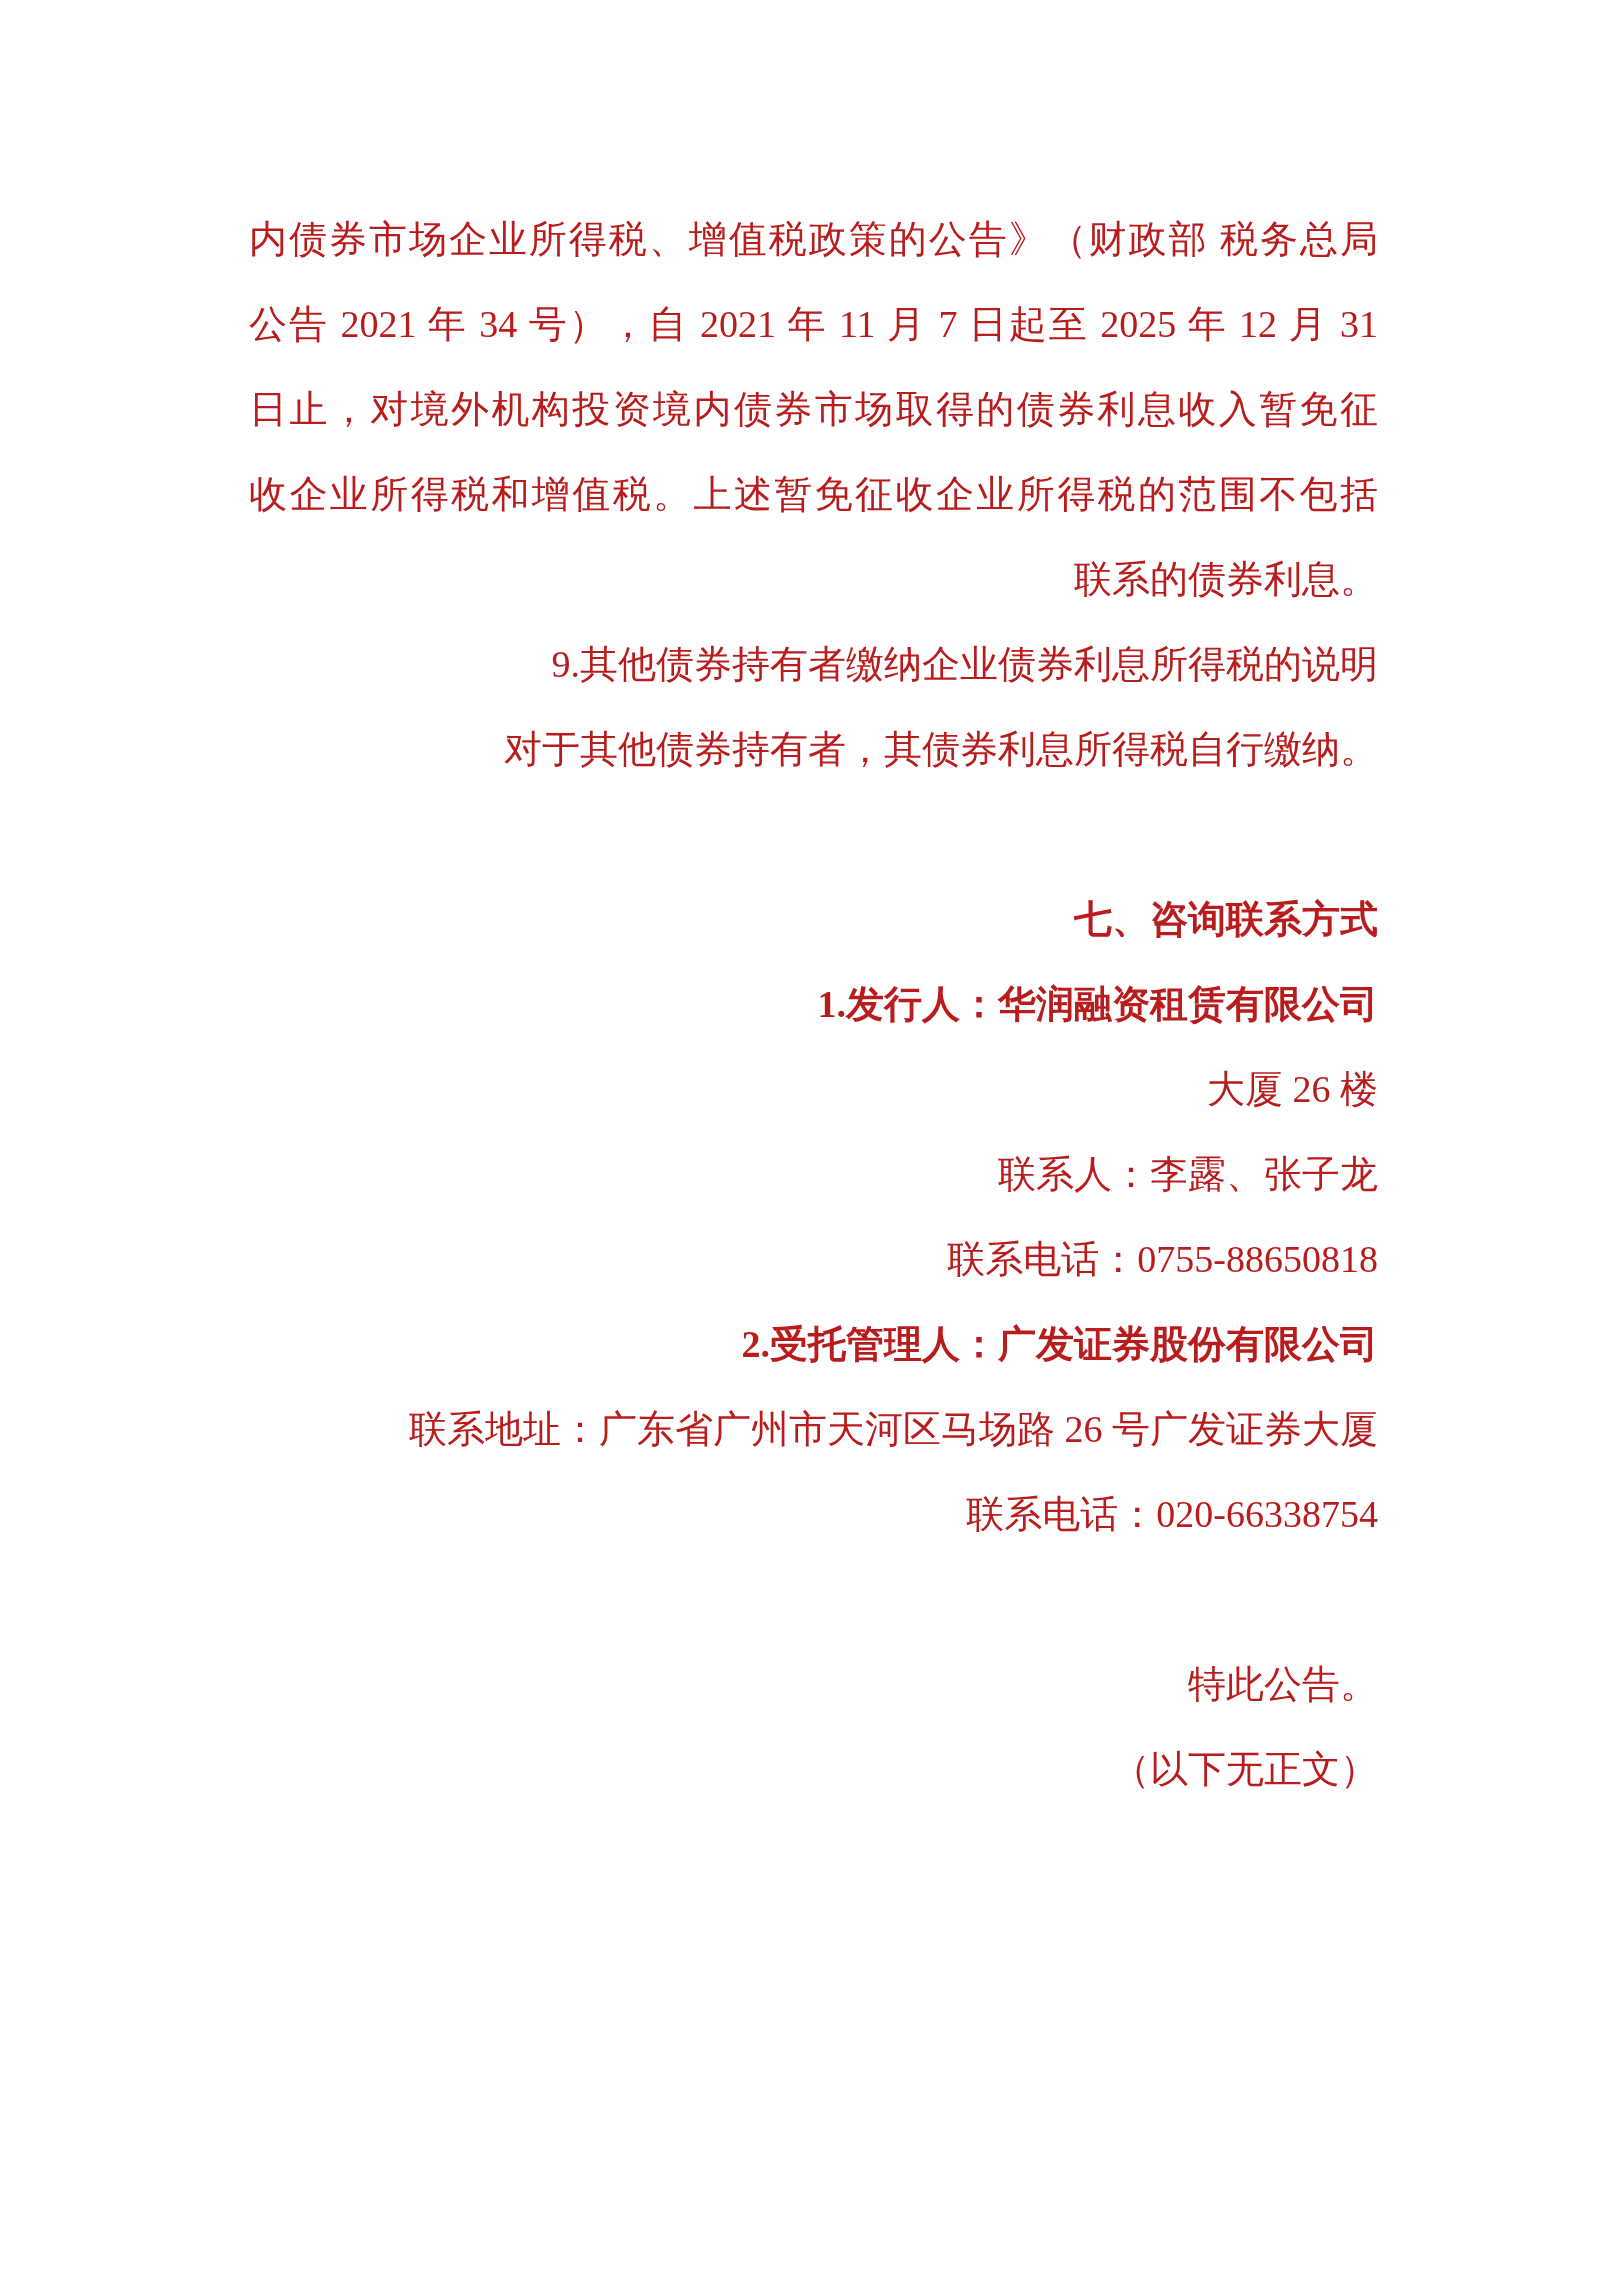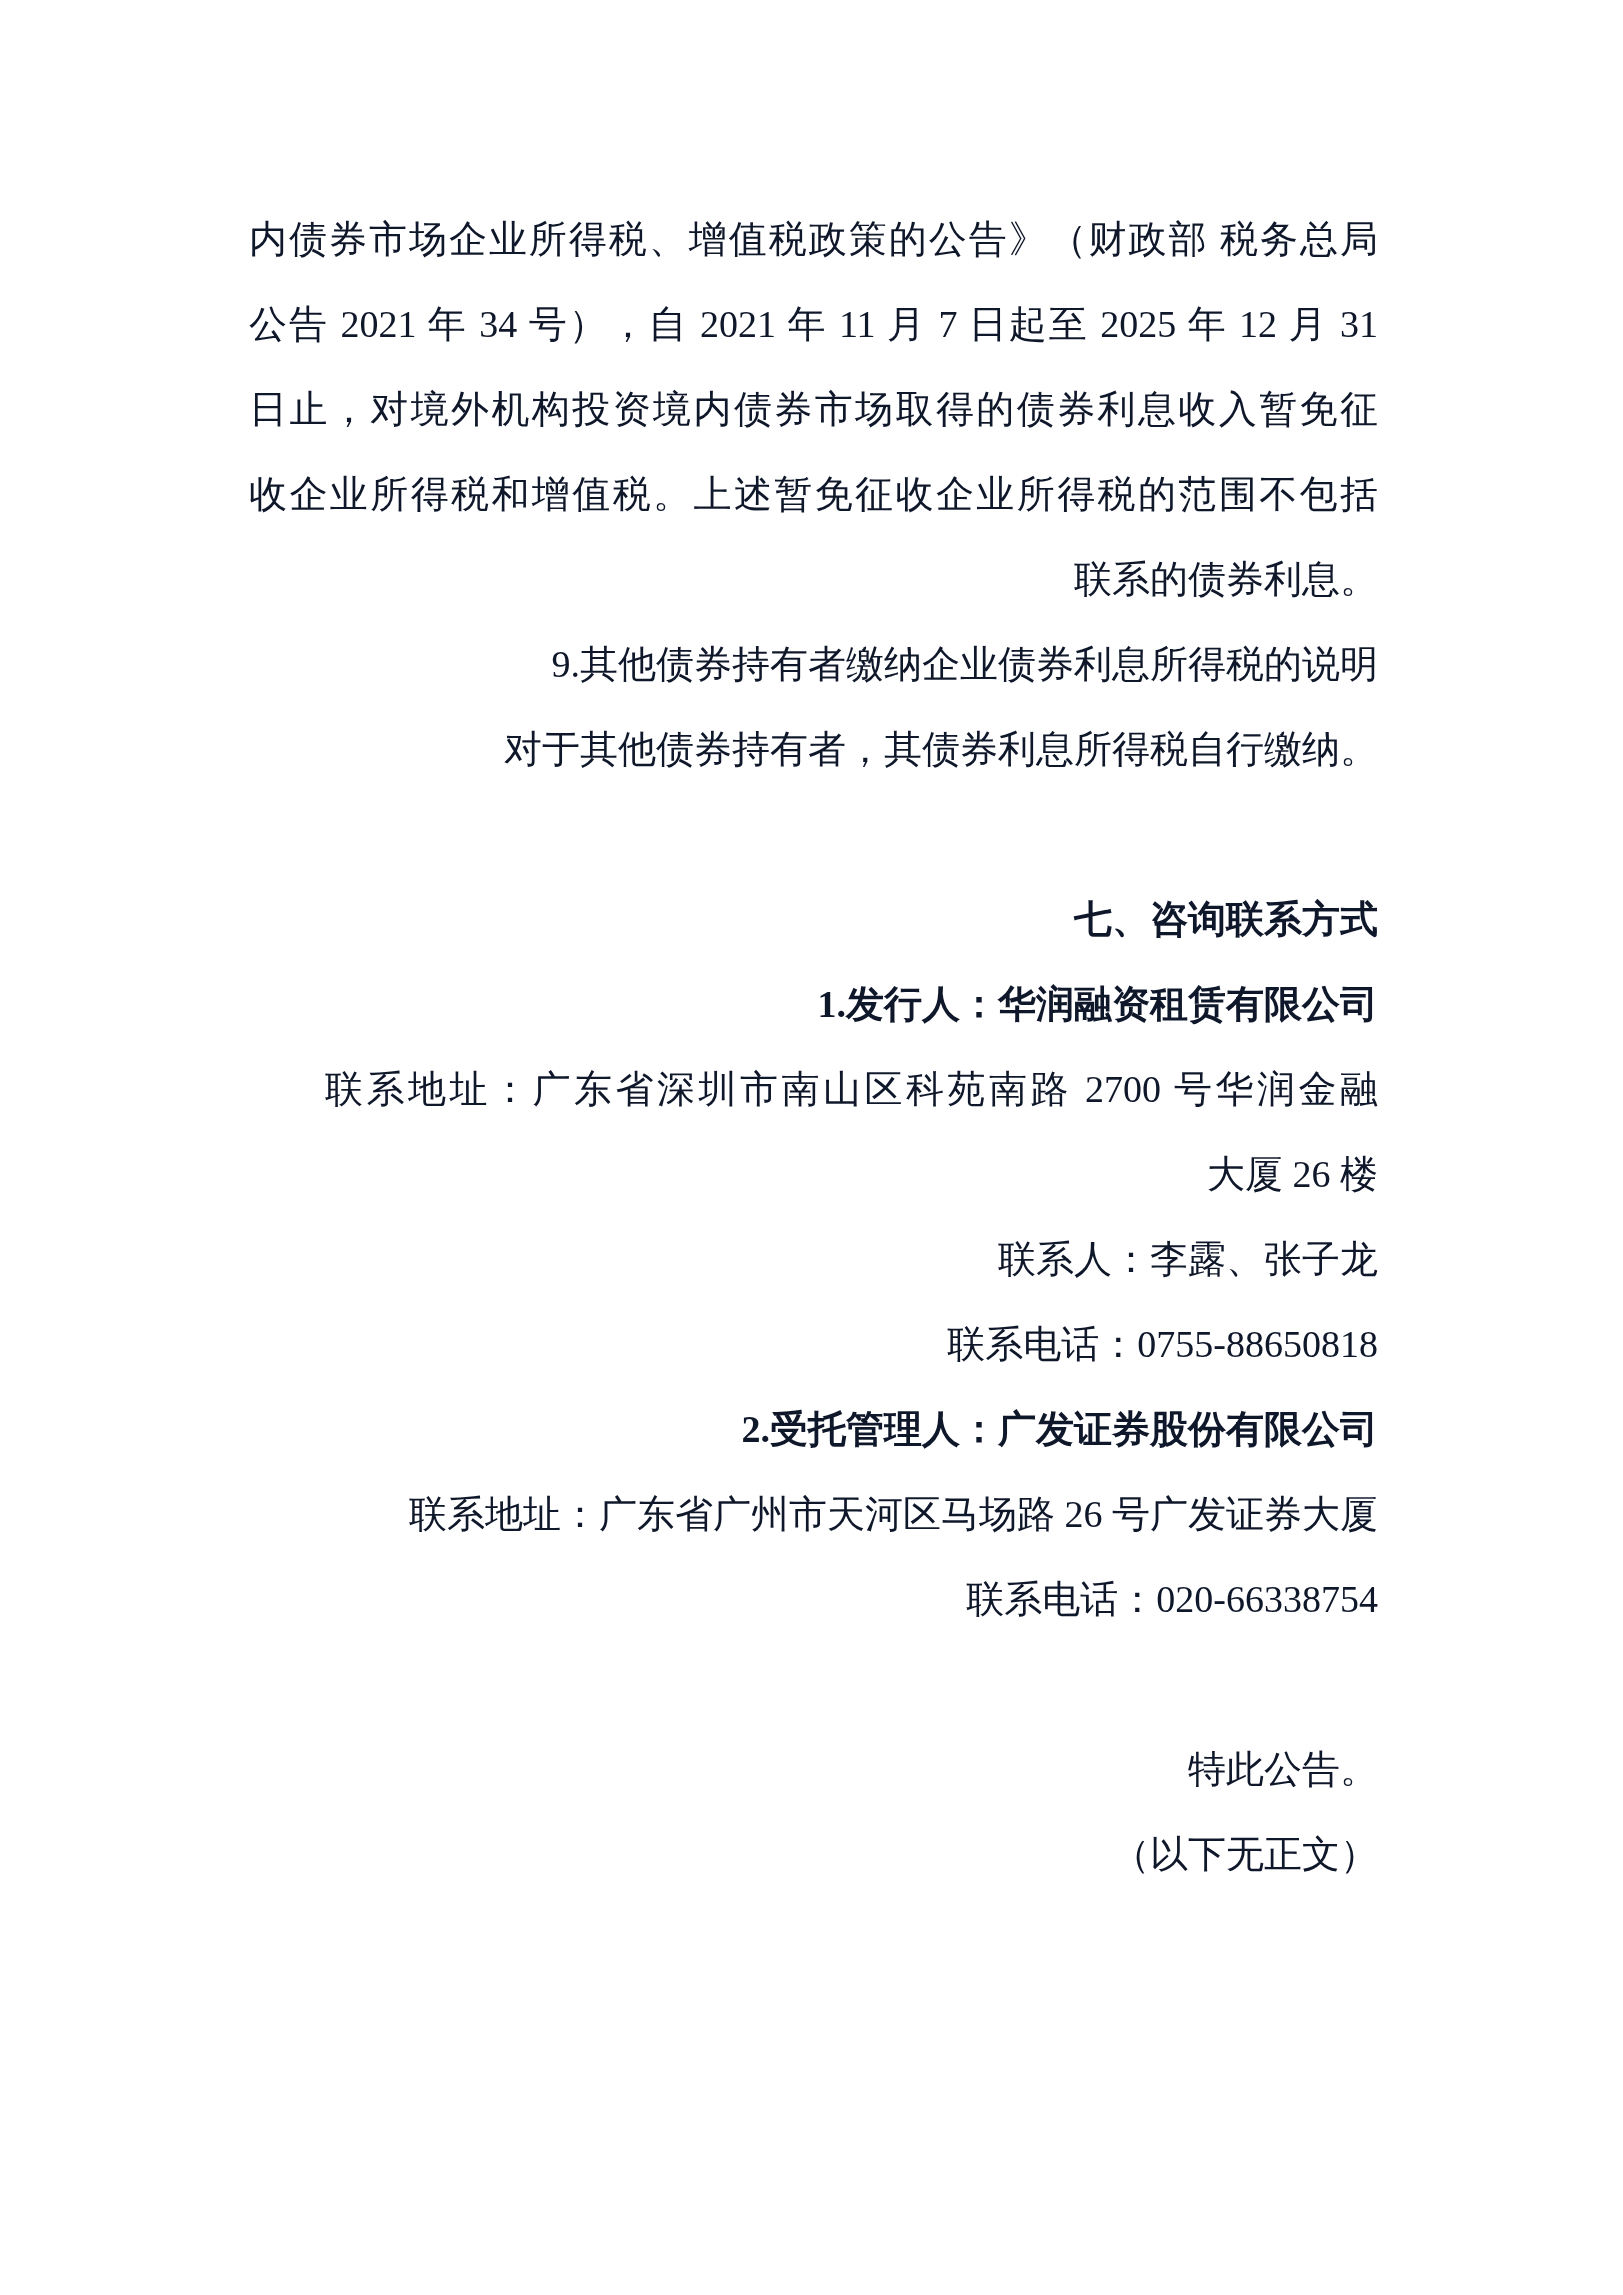--- a/index.html
+++ b/index.html
@@ -12,21 +12,21 @@
     width: 1623px;
     height: 2295px;
     background: #ffffff;
     overflow: hidden;
   }
   .content {
     position: absolute;
     left: 249px;
     top: 197px;
     width: 1129px;
-    color: #0f172a;
+    color: #b91c1c;
     font-family: "Liberation Serif", "DejaVu Serif", serif;
     font-size: 38px;
     line-height: 85px;
   }
   .line {
     white-space: pre-wrap;
     text-align: right;
   }
   
   .line.wrap {
@@ -60,21 +60,20 @@
       <div class="line wrap">内债券市场企业所得税、增值税政策的公告》（财政部 税务总局</div>
       <div class="line wrap">公告 2021 年 34 号），自 2021 年 11 月 7 日起至 2025 年 12 月 31</div>
       <div class="line wrap">日止，对境外机构投资境内债券市场取得的债券利息收入暂免征</div>
       <div class="line wrap">收企业所得税和增值税。上述暂免征收企业所得税的范围不包括</div>
       <div class="line end">联系的债券利息。</div>
       <div class="line para">9.其他债券持有者缴纳企业债券利息所得税的说明</div>
       <div class="line para">对于其他债券持有者，其债券利息所得税自行缴纳。</div>
       <div class="line blank">&nbsp;</div>
       <div class="line heading">七、咨询联系方式</div>
       <div class="line heading">1.发行人：华润融资租赁有限公司</div>
-      <div class="line para-wrap">联系地址：广东省深圳市南山区科苑南路 2700 号华润金融</div>
       <div class="line end">大厦 26 楼</div>
       <div class="line para">联系人：李露、张子龙</div>
       <div class="line para">联系电话：0755-88650818</div>
       <div class="line heading">2.受托管理人：广发证券股份有限公司</div>
       <div class="line para">联系地址：广东省广州市天河区马场路 26 号广发证券大厦</div>
       <div class="line para">联系电话：020-66338754</div>
       <div class="line blank">&nbsp;</div>
       <div class="line para">特此公告。</div>
       <div class="line para">（以下无正文）</div>
     </div>

